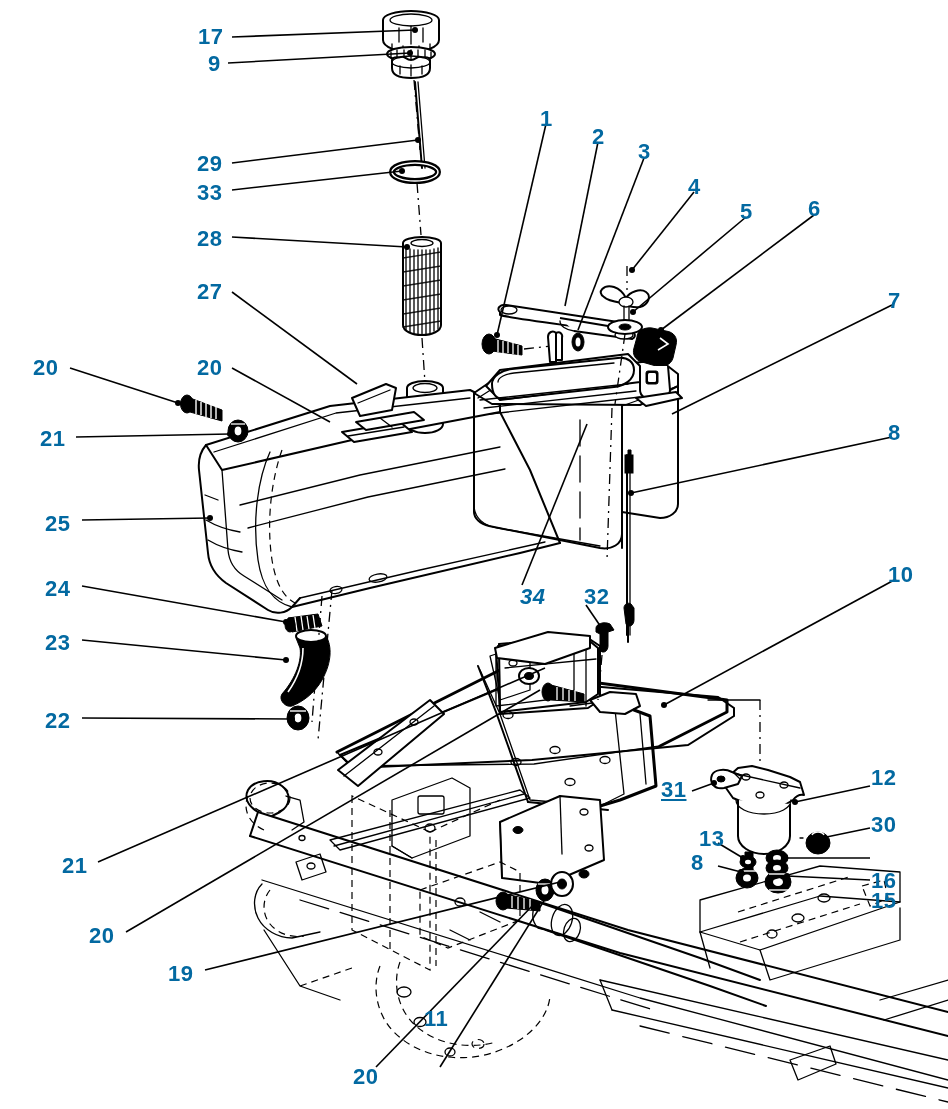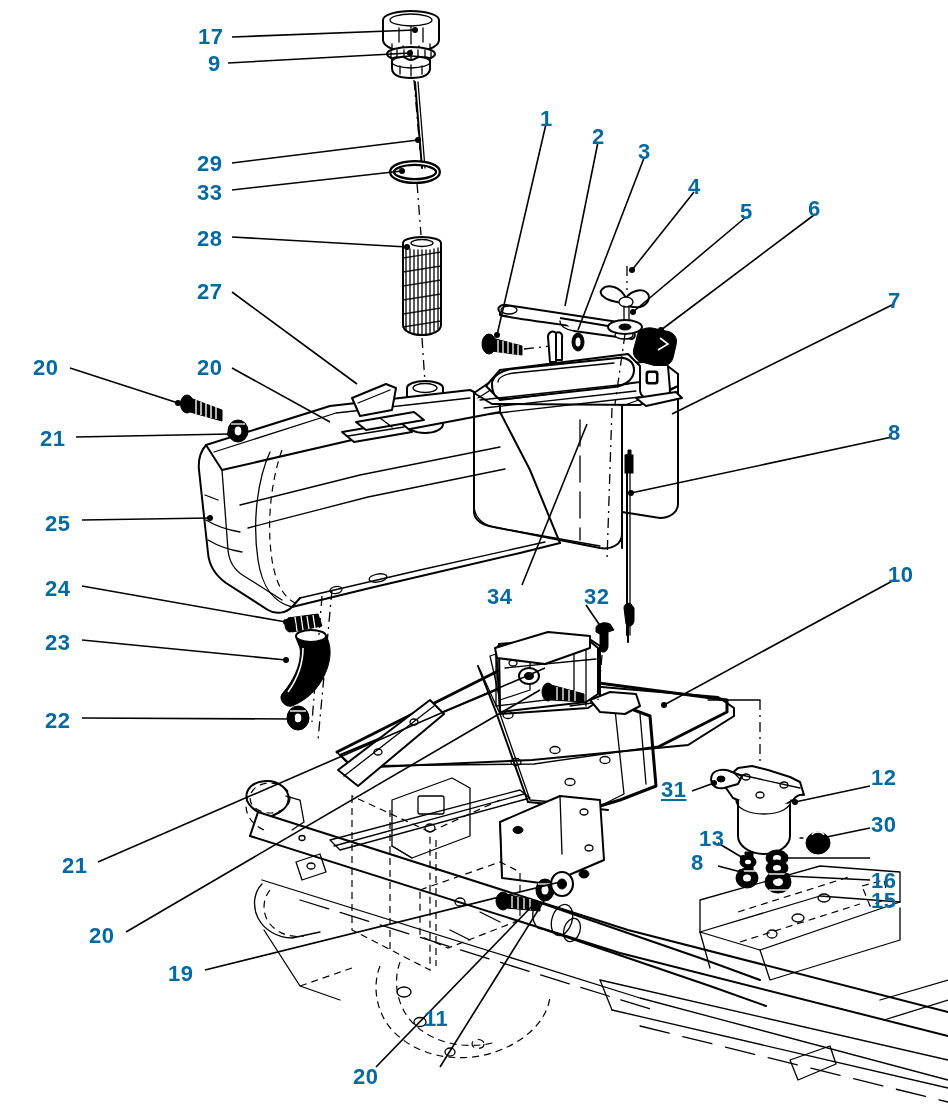--- a/index.html
+++ b/index.html
@@ -634,21 +634,21 @@
   <div class="callout" style="left:424px; top:1008px;">11</div>
   <div class="callout" style="left:540px; top:108px;">1</div>
   <div class="callout" style="left:592px; top:126px;">2</div>
   <div class="callout" style="left:638px; top:141px;">3</div>
   <div class="callout" style="left:688px; top:176px;">4</div>
   <div class="callout" style="left:740px; top:201px;">5</div>
   <div class="callout" style="left:808px; top:198px;">6</div>
   <div class="callout" style="left:888px; top:290px;">7</div>
   <div class="callout" style="left:888px; top:422px;">8</div>
   <div class="callout" style="left:888px; top:564px;">10</div>
-  <div class="callout" style="left:487px; top:586px;">34</div>
+  <div class="callout" style="left:520px; top:586px;font-style:italic;">34</div>
   <div class="callout" style="left:568px; top:586px;margin-left:16px;">32</div>
   <div class="callout" style="left:661px; top:779px;text-decoration:underline;">31</div>
   <div class="callout" style="left:871px; top:767px;">12</div>
   <div class="callout" style="left:871px; top:814px;">30</div>
   <div class="callout" style="left:691px; top:828px;margin-left:8px;">13</div>
   <div class="callout" style="left:871px; top:846px;margin-top:44px;">15</div>
   <div class="callout" style="left:691px; top:852px;">8</div>
   <div class="callout" style="left:871px; top:870px;">16</div>
 
 </div>

